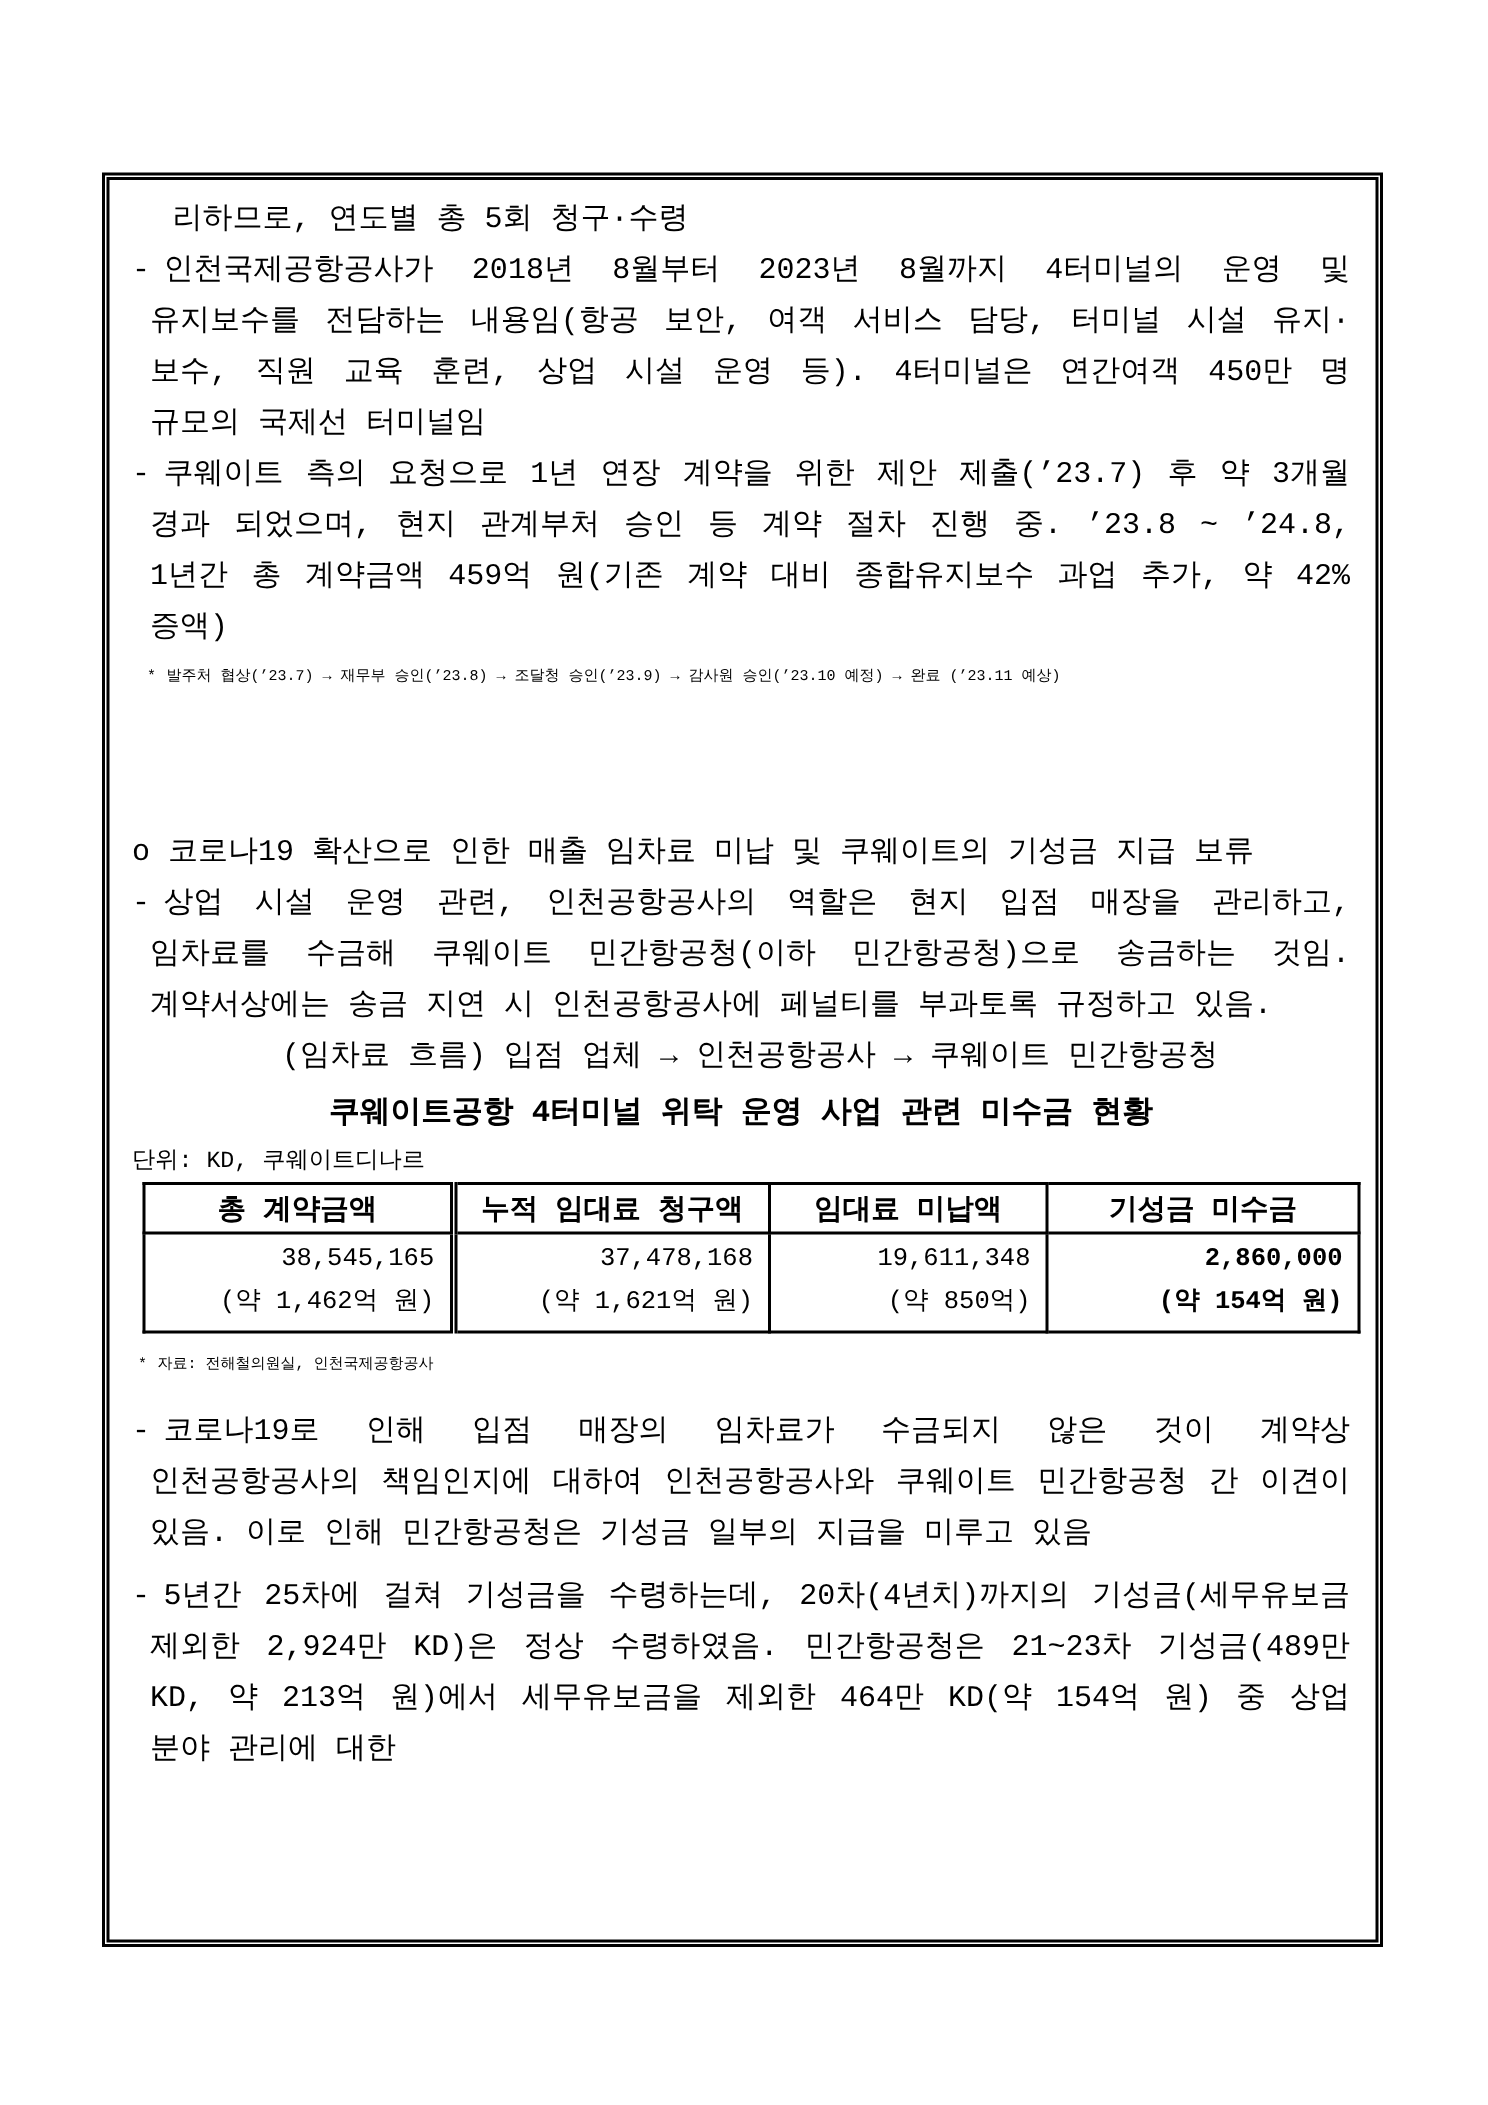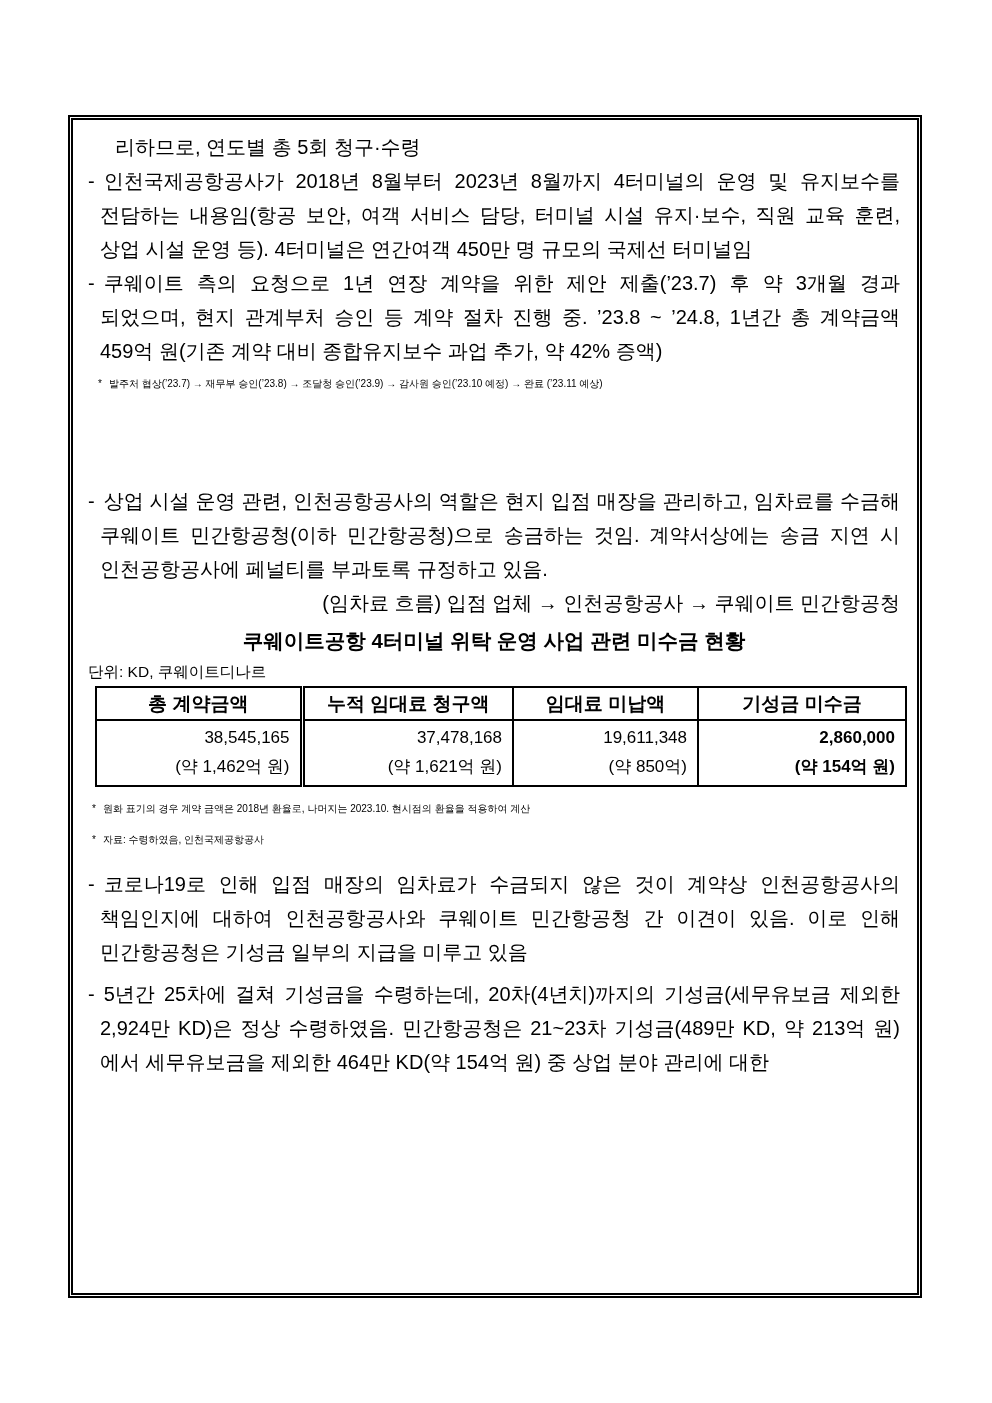--- a/index.html
+++ b/index.html
@@ -1,41 +1,41 @@
 <!DOCTYPE html>
 <html><head>
 <meta charset="utf-8">
 <style>
   html, body { margin:0; padding:0; background:#ffffff; }
   .sheet {
     position:relative;
     width:992px; height:1403px;
     background:#ffffff;
-    font-family:Liberation Sans, sans-serif;
+    font-family:Liberation Mono, monospace;
     color:#000;
   }
   .box {
     position:absolute; left:68px; top:115px;
     width:854px; height:1183px;
     border:5px double #000;
     box-sizing:border-box;
     padding:10px 17px 0 15px;
     overflow:hidden;
   }
   .body-text {
     font-size:20px; line-height:34px;
     text-align:justify; text-justify:inter-word;
     margin:0;
     word-break:keep-all;
   }
   .p-intro { margin-left:27px; }
   .p-dash  { margin-left:12px; text-indent:-12px; }
   .m-dash  { padding-right:9px; }
   .m-o     { padding-right:12px; }
-  .p-flow  { margin-left:12px; text-align:right; }
+  .p-flow  { margin-left:12px; text-align:center; }
   .small-note {
     font-size:10px; line-height:31px;
     margin:0 0 0 5px; text-indent:5px;
     text-align:justify; word-break:keep-all;
   }
   .m-star { padding-right:7px; }
   .section-gap { height:85px; }
   .tbl-title {
     margin:4px 0 0 0;
     font-size:20.5px; font-weight:bold;
@@ -78,20 +78,21 @@
     <p class="body-text p-intro">리하므로, 연도별 총 5회 청구·수령</p>
 
     <p class="body-text p-dash"><span class="m-dash">-</span><span>인천국제공항공사가 2018년 8월부터 2023년 8월까지 4터미널의 운영 및 유지보수를 전담하는 내용임(항공 보안, 여객 서비스 담당, 터미널 시설 유지·보수, 직원 교육 훈련, 상업 시설 운영 등). 4터미널은 연간여객 450만 명 규모의 국제선 터미널임</span></p>
 
     <p class="body-text p-dash"><span class="m-dash">-</span><span>쿠웨이트 측의 요청으로 1년 연장 계약을 위한 제안 제출(’23.7) 후 약 3개월 경과 되었으며, 현지 관계부처 승인 등 계약 절차 진행 중. ’23.8 ~ ’24.8, 1년간 총 계약금액 459억 원(기존 계약 대비 종합유지보수 과업 추가, 약 42% 증액)</span></p>
 
     <p class="small-note"><span class="m-star">*</span><span>발주처 협상(’23.7) → 재무부 승인(’23.8) → 조달청 승인(’23.9) → 감사원 승인(’23.10 예정) → 완료 (’23.11 예상)</span></p>
 
     <div class="section-gap"></div>
 
+    <p class="body-text"><span class="m-o">o</span><span>코로나19 확산으로 인한 매출 임차료 미납 및 쿠웨이트의 기성금 지급 보류</span></p>
 
     <p class="body-text p-dash"><span class="m-dash">-</span><span>상업 시설 운영 관련, 인천공항공사의 역할은 현지 입점 매장을 관리하고, 임차료를 수금해 쿠웨이트 민간항공청(이하 민간항공청)으로 송금하는 것임. 계약서상에는 송금 지연 시 인천공항공사에 페널티를 부과토록 규정하고 있음.</span></p>
 
     <p class="body-text p-flow">(임차료 흐름) 입점 업체 → 인천공항공사 → 쿠웨이트 민간항공청</p>
 
 
     <p class="tbl-title">쿠웨이트공항 4터미널 위탁 운영 사업 관련 미수금 현황</p>
 
     <p class="tbl-unit">단위: KD, 쿠웨이트디나르</p>
 
@@ -126,22 +127,21 @@
           </td>
           <td class="bold-col">
             <div>2,860,000</div>
             <div>(약 154억 원)</div>
           </td>
         </tr>
       </tbody>
     </table>
 
     <div class="t-notes">
-      <p class="small-note"><span class="m-star">*</span><span>원화 표기의 경우 계약 금액은 2018년 환율로, 나머지는 2023.10. 현시점의 환율을 적용하여 계산</span></p>
-      <p class="small-note"><span class="m-star">*</span><span>자료: 수령하였음, 인천국제공항공사</span></p>
+      <p class="small-note"><span class="m-star">*</span><span>자료: 전해철의원실, 인천국제공항공사</span></p>
     </div>
 
     <p class="body-text p-dash mt12"><span class="m-dash">-</span><span>코로나19로 인해 입점 매장의 임차료가 수금되지 않은 것이 계약상 인천공항공사의 책임인지에 대하여 인천공항공사와 쿠웨이트 민간항공청 간 이견이 있음. 이로 인해 민간항공청은 기성금 일부의 지급을 미루고 있음</span></p>
 
     <p class="body-text p-dash mt8"><span class="m-dash">-</span><span>5년간 25차에 걸쳐 기성금을 수령하는데, 20차(4년치)까지의 기성금(세무유보금 제외한 2,924만 KD)은 정상 수령하였음. 민간항공청은 21~23차 기성금(489만 KD, 약 213억 원)에서 세무유보금을 제외한 464만 KD(약 154억 원) 중 상업 분야 관리에 대한</span></p>
 
   </div>
 </div>
 
 </body></html>

